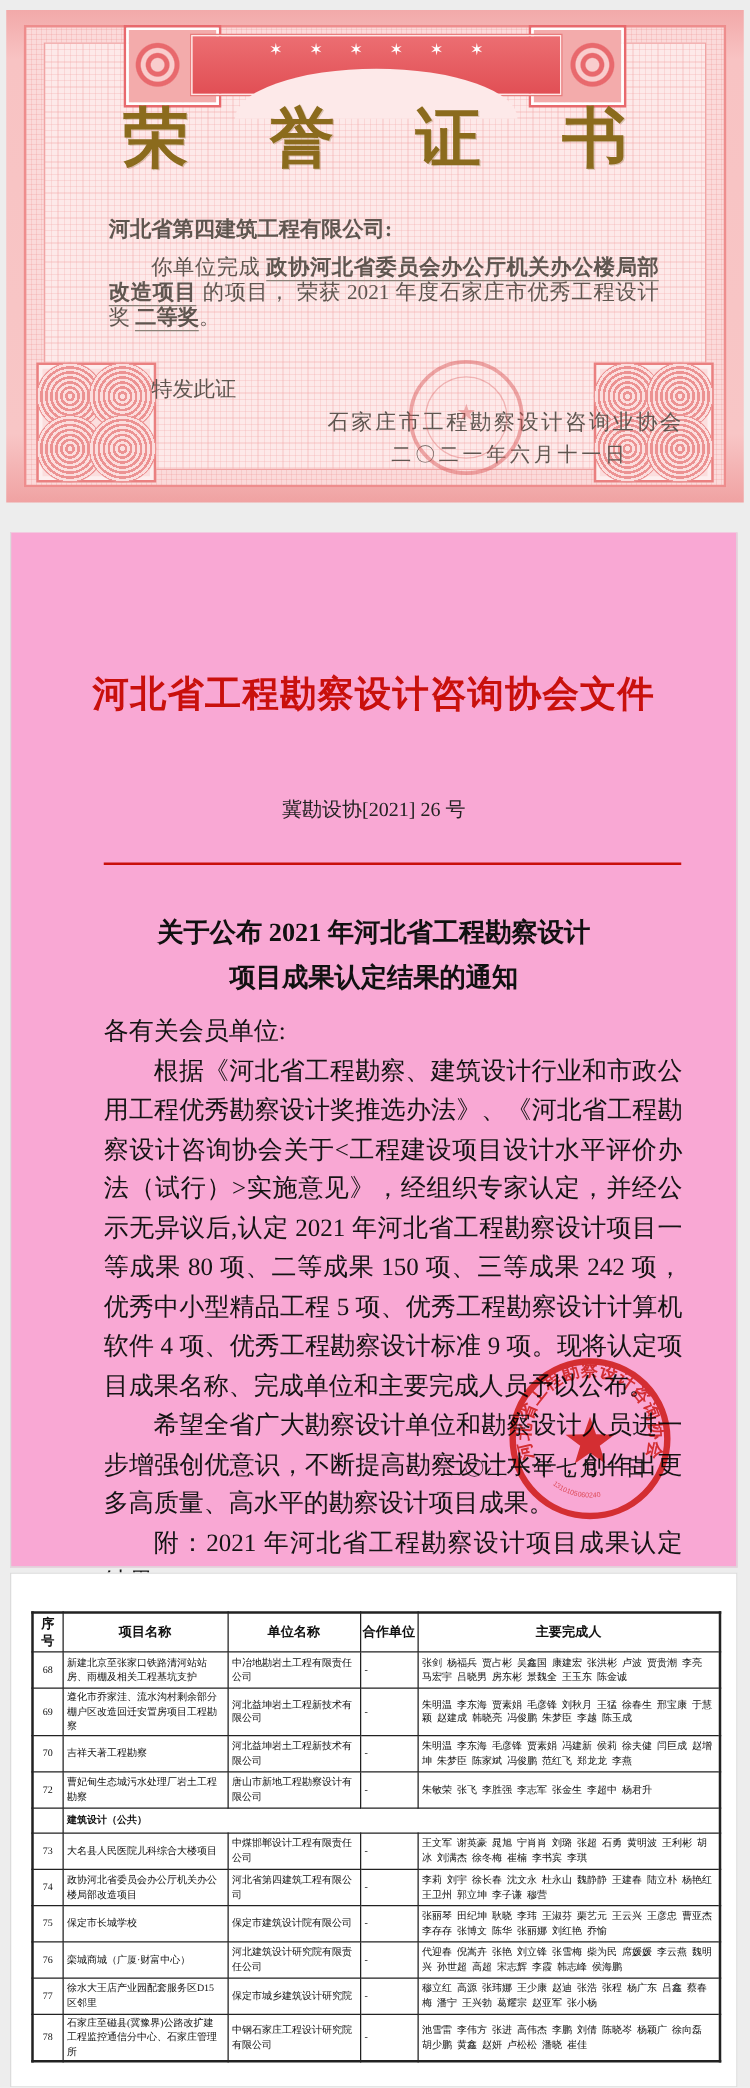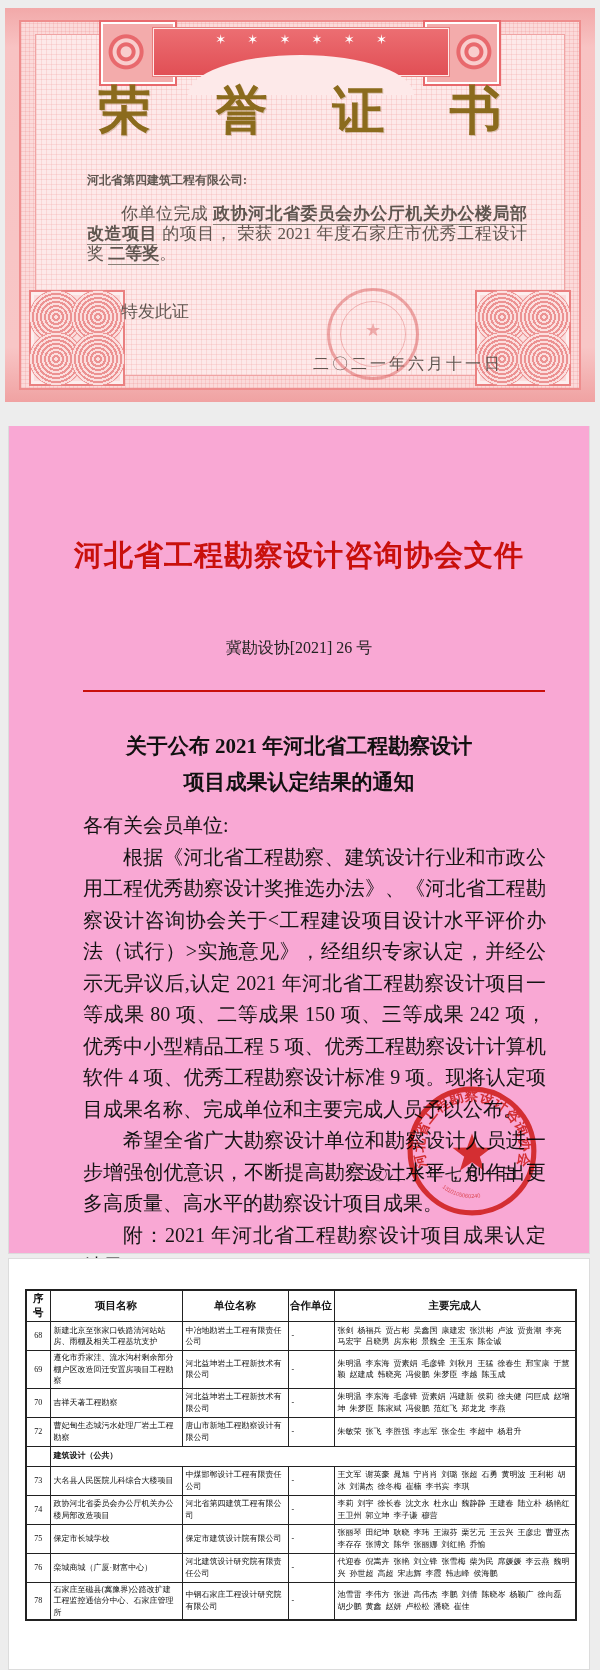--- a/index.html
+++ b/index.html
@@ -39,21 +39,21 @@
     background:#fbdede;box-shadow:inset 0 0 0 3px #fdeeee;}
   .flower.l{left:24px;} .flower.r{right:24px;}
   .petal{position:absolute;width:54px;height:54px;border-radius:50%;
     background:repeating-radial-gradient(circle,#fbdede 0 2px,#ec9292 2px 4px);}
   .petal.p1{left:-2px;top:-2px;} .petal.p2{right:-2px;top:-2px;}
   .petal.p3{left:-2px;bottom:-2px;} .petal.p4{right:-2px;bottom:-2px;}
   .cert-title{position:absolute;top:68px;width:100%;margin:0;text-align:center;
     font-size:52px;font-weight:bold;color:#8b6b1d;letter-spacing:26px;text-indent:26px;
     text-shadow:1px 1px 0 rgba(120,80,10,.25);}
   .cert-text{color:#5f5650;}
-  .cert-recipient{position:absolute;left:82px;top:164px;margin:0;font-size:12px;font-weight:600;}
+  .cert-recipient{position:absolute;left:82px;top:164px;margin:0;font-size:17px;font-weight:600;}
   .cert-body{position:absolute;left:82px;top:196px;width:440px;margin:0;
     font-size:17px;line-height:20px;text-indent:2em;text-align:justify;}
   .u{border-bottom:1px solid #8b8177;padding-bottom:1px;font-weight:600;}
   .cert-note{position:absolute;left:116px;top:292px;margin:0;font-size:17px;}
   .cert-issuer{position:absolute;right:48px;top:318px;font-size:17px;letter-spacing:2px;}
   .cert-date{position:absolute;right:92px;top:346px;font-size:16px;letter-spacing:3px;text-align:right;}
   .cert-seal{position:absolute;left:322px;top:280px;width:86px;height:86px;border-radius:50%;
     border:3px solid rgba(214,80,80,.45);}
   .cert-seal:before{content:"";position:absolute;left:10px;right:10px;top:10px;bottom:10px;
     border:1px solid rgba(214,80,80,.35);border-radius:50%;}
@@ -125,20 +125,21 @@
     </div>
 
     <h1 class="cert-title">荣 誉 证 书</h1>
 
     <p class="cert-recipient cert-text">河北省第四建筑工程有限公司:</p>
 
     <p class="cert-body cert-text"><span>你单位完成 </span><span class="u">政协河北省委员会办公厅机关办公楼局部改造项目</span><span> 的项目， 荣获 2021 年度石家庄市优秀工程设计奖 </span><span class="u">二等奖</span><span>。</span></p>
 
     <p class="cert-note cert-text">特发此证</p>
 
+    <div class="cert-issuer cert-text">石家庄市工程勘察设计咨询业协会</div>
     <div class="cert-date cert-text">二〇二一年六月十一日</div>
 
     <div class="cert-seal"></div>
   </section>
 
   <section class="document">
     <h2 class="doc-header">河北省工程勘察设计咨询协会文件</h2>
     <div class="doc-number">冀勘设协[2021] 26 号</div>
     <div class="red-rule"></div>
 
@@ -242,20 +243,27 @@
             <td class="c-names">张丽琴  田纪坤  耿晓  李玮  王淑芬  栗艺元  王云兴  王彦忠  曹亚杰  李存存  张博文  陈华  张丽娜  刘红艳  乔愉</td>
           </tr>
           <tr class="data">
             <td class="c-no">76</td>
             <td class="c-proj">栾城商城（广厦·财富中心）</td>
             <td class="c-unit">河北建筑设计研究院有限责任公司</td>
             <td class="c-coop">-</td>
             <td class="c-names">代迎春  倪嵩卉  张艳  刘立锋  张雪梅  柴为民  席媛媛  李云燕  魏明兴  孙世超  高超  宋志辉  李霞  韩志峰  侯海鹏</td>
           </tr>
           <tr class="data">
+            <td class="c-no">77</td>
+            <td class="c-proj">徐水大王店产业园配套服务区D15区邻里</td>
+            <td class="c-unit">保定市城乡建筑设计研究院</td>
+            <td class="c-coop">-</td>
+            <td class="c-names">穆立红  高源  张玮娜  王少康  赵迪  张浩  张程  杨广东  吕鑫  蔡春梅  潘宁  王兴勃  葛耀宗  赵亚军  张小杨</td>
+          </tr>
+          <tr class="data">
             <td class="c-no">78</td>
             <td class="c-proj">石家庄至磁县(冀豫界)公路改扩建工程监控通信分中心、石家庄管理所</td>
             <td class="c-unit">中钢石家庄工程设计研究院有限公司</td>
             <td class="c-coop">-</td>
             <td class="c-names">池雪雷  李伟方  张进  高伟杰  李鹏  刘倩  陈晓岑  杨颖广  徐向磊  胡少鹏  黄鑫  赵妍  卢松松  潘晓  崔佳</td>
           </tr>
         </tbody>
     </table>
   </section>
 

